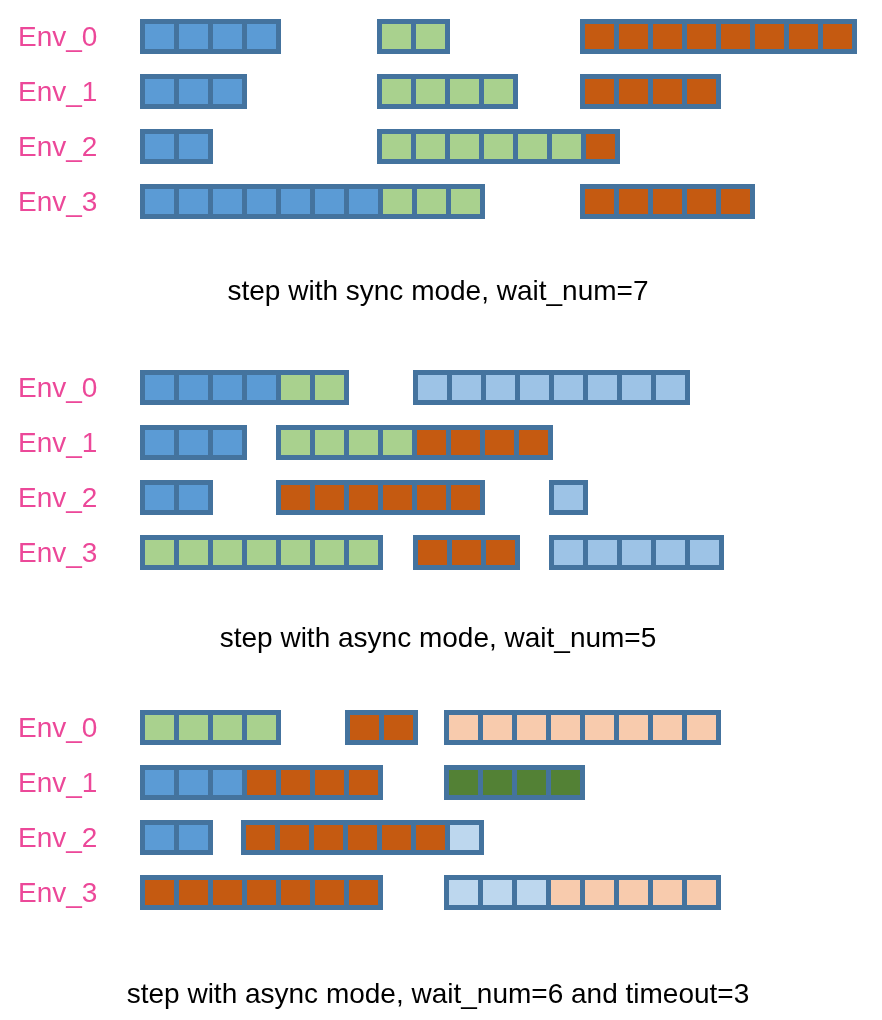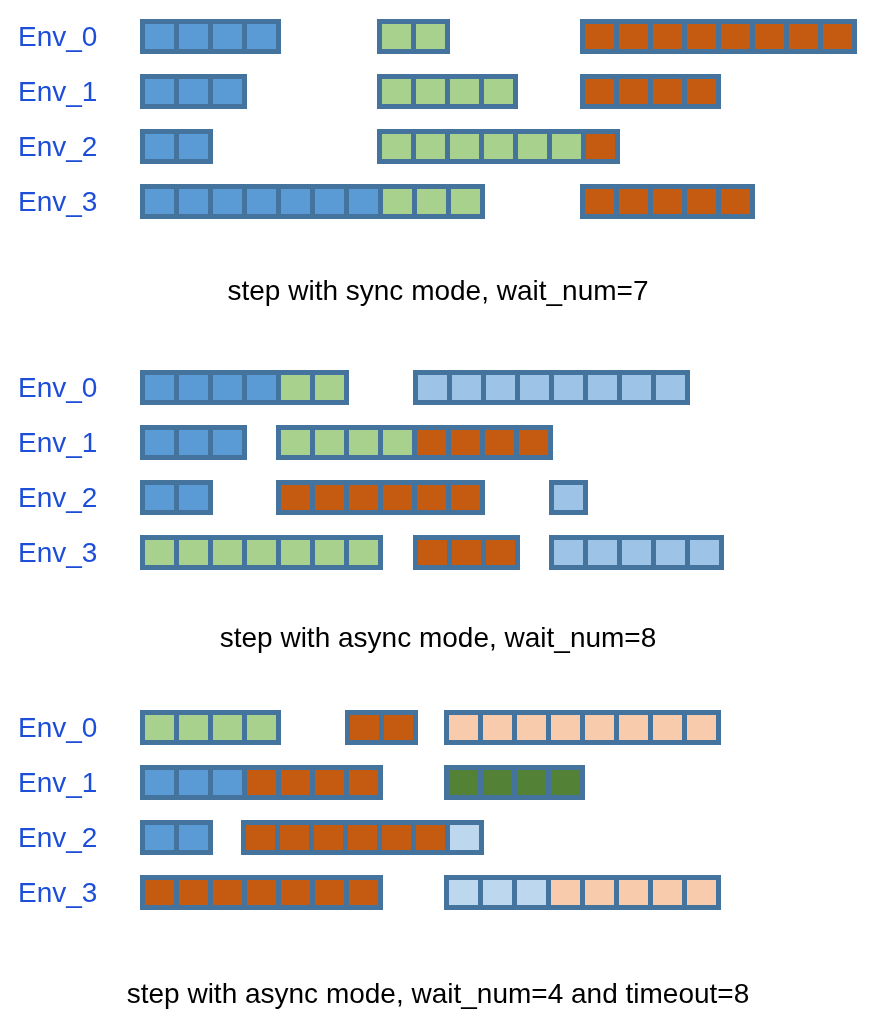--- a/index.html
+++ b/index.html
@@ -30,21 +30,21 @@
     width: 882px;
     height: 35px;
   }
   .env-label {
     position: absolute;
     left: 18px;
     top: 0;
     height: 35px;
     line-height: 35px;
     font-size: 28px;
-    color: #1d4ed8;
+    color: #ec4899;
     white-space: nowrap;
   }
   .bar {
     position: absolute;
     top: 0;
     height: 35px;
     display: flex;
     gap: 5px;
     padding: 5px;
     box-sizing: border-box;
@@ -236,21 +236,21 @@
           </div>
           <div class="bar" style="left: 549px; background: rgb(68, 115, 158);">
             <div class="cell" style="background: rgb(157, 195, 230);"></div>
             <div class="cell" style="background: rgb(157, 195, 230);"></div>
             <div class="cell" style="background: rgb(157, 195, 230);"></div>
             <div class="cell" style="background: rgb(157, 195, 230);"></div>
             <div class="cell" style="background: rgb(157, 195, 230);"></div>
           </div>
         </div>
       </div>
-    <div class="caption">step with async mode, wait_num=8</div>
+    <div class="caption">step with async mode, wait_num=5</div>
   </section>
 
   <section class="panel panel-2">
     <div class="rows">
         <div class="env-row" style="top: 0px;">
           <div class="env-label">Env_0</div>
           <div class="bar" style="left: 140px; background: rgb(68, 115, 158);">
             <div class="cell" style="background: rgb(169, 209, 142);"></div>
             <div class="cell" style="background: rgb(169, 209, 142);"></div>
             <div class="cell" style="background: rgb(169, 209, 142);"></div>
@@ -321,16 +321,16 @@
             <div class="cell" style="background: rgb(189, 215, 238);"></div>
             <div class="cell" style="background: rgb(189, 215, 238);"></div>
             <div class="cell" style="background: rgb(248, 203, 173);"></div>
             <div class="cell" style="background: rgb(248, 203, 173);"></div>
             <div class="cell" style="background: rgb(248, 203, 173);"></div>
             <div class="cell" style="background: rgb(248, 203, 173);"></div>
             <div class="cell" style="background: rgb(248, 203, 173);"></div>
           </div>
         </div>
       </div>
-    <div class="caption">step with async mode, wait_num=4 and timeout=8</div>
+    <div class="caption">step with async mode, wait_num=6 and timeout=3</div>
   </section>
 
 </div>
 
 </body></html>

